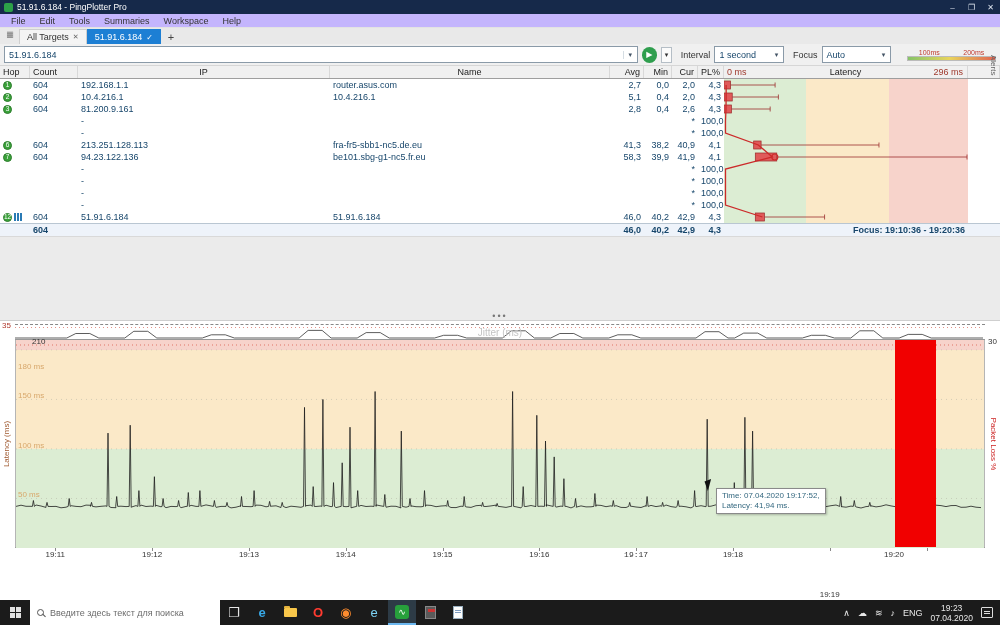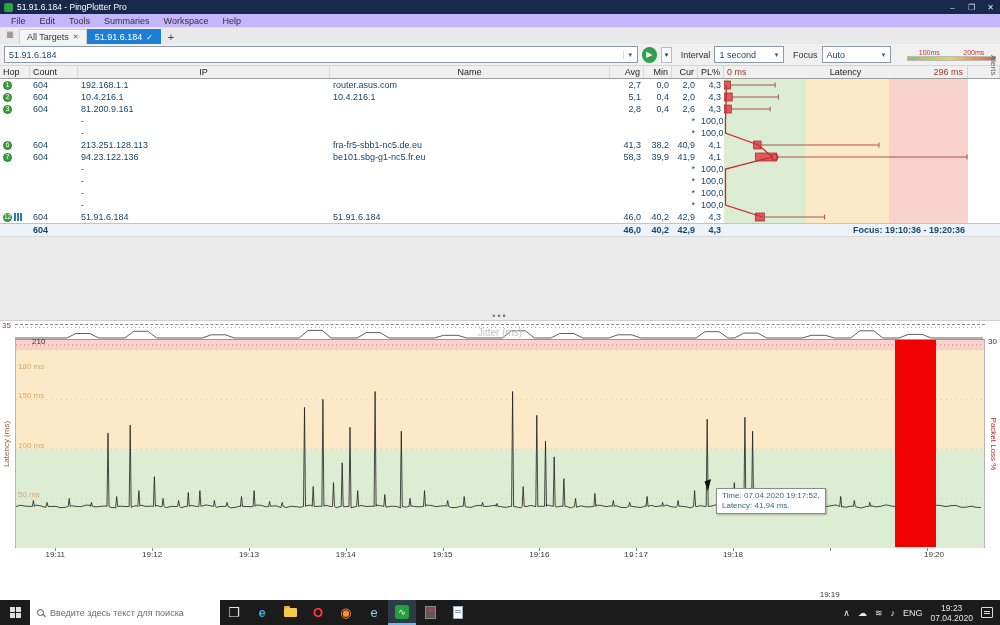--- a/index.html
+++ b/index.html
@@ -455,21 +455,21 @@
         <span class="xt" style="left: 414.533px;">19:15</span>
         <div class="xtick-mark" style="left: 524.333px;"></div>
         <span class="xt" style="left: 511.333px;">19:16</span>
         <div class="xtick-mark" style="left: 621.133px;"></div>
         <span class="xt" style="left: 608.133px; font-family: Liberation Mono, monospace;">19:17</span>
         <div class="xtick-mark" style="left: 717.933px;"></div>
         <span class="xt" style="left: 704.933px;">19:18</span>
         <div class="xtick-mark" style="left: 814.733px;"></div>
         <span class="xt" style="left: 801.733px; margin-top: 40px;">19:19</span>
         <div class="xtick-mark" style="left: 911.533px;"></div>
-        <span class="xt" style="left: 906px;">19:20</span>
+        <span class="xt" style="left: 866px;">19:20</span>
       </div>
   </div>
 
   <div class="taskbar">
     <div class="start">
       <div class="win-logo">
           <div></div>
           <div></div>
           <div></div>
           <div></div>

